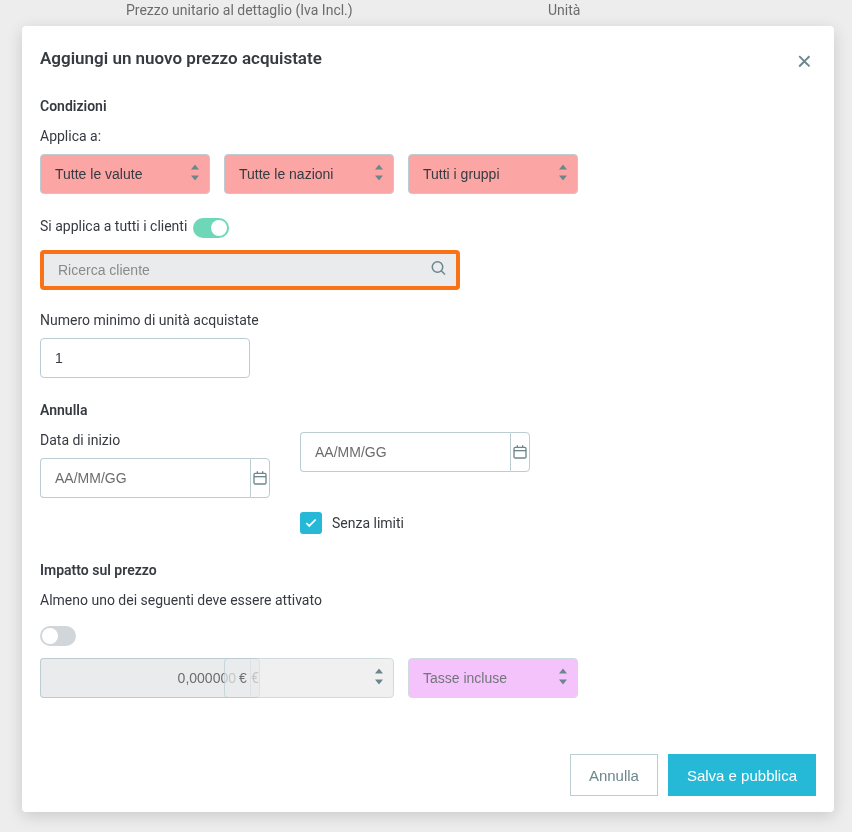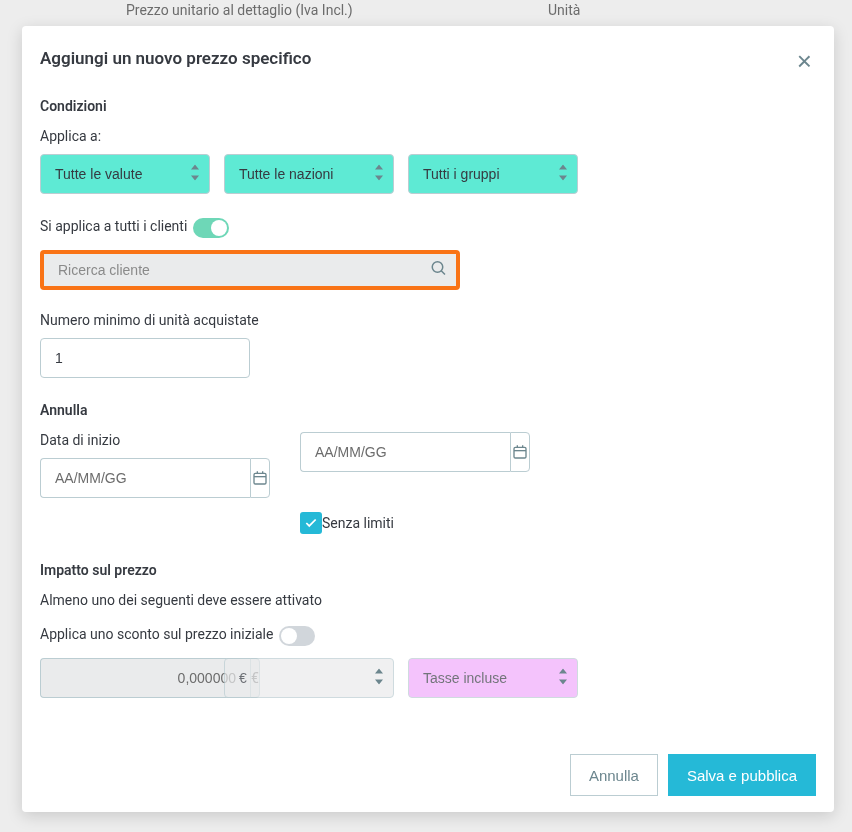--- a/index.html
+++ b/index.html
@@ -88,21 +88,21 @@
       flex: 0 0 auto;
     }
     .select-input {
       width: 170px;
       height: 40px;
       border: 1px solid #bbcdd2;
       border-radius: 4px;
       padding: 0 32px 0 14px;
       font-size: 14px;
       color: #363a41;
-      background: #5eead4;
+      background: #fca5a5;
       appearance: none;
       cursor: pointer;
     }
     .select-caret {
       position: absolute;
       right: 10px;
       top: 50%;
       transform: translateY(-50%);
       pointer-events: none;
       color: #6c868e;
@@ -210,20 +210,21 @@
       border-radius: 0 4px 4px 0;
       background: #fff;
       display: flex;
       align-items: center;
       justify-content: center;
       cursor: pointer;
     }
     .checkbox-row {
       display: flex;
       align-items: center;
+      gap: 10px;
       margin-left: 260px;
       margin-bottom: 28px;
     }
     .checkbox {
       width: 22px;
       height: 22px;
       background: #25b9d7;
       border-radius: 3px;
       display: flex;
       align-items: center;
@@ -295,21 +296,21 @@
 </head>
 <body>
 
 <div class="backdrop">
   <span class="backdrop-text" style="top:2px;left:126px">Prezzo unitario al dettaglio (Iva Incl.)</span>
   <span class="backdrop-text" style="top:2px;left:548px">Unità</span>
 </div>
 
 <div class="modal">
   <div class="modal-header">
-    <div class="modal-title">Aggiungi un nuovo prezzo specifico</div>
+    <div class="modal-title">Aggiungi un nuovo prezzo acquistate</div>
     <button class="close-btn">×</button>
   </div>
 
   <div class="modal-body">
 
     <div class="section-title">Condizioni</div>
     <div class="label-text">Applica a:</div>
 
     <div class="select-row">
       <div class="select-wrap">
@@ -402,21 +403,20 @@
             <polyline points="4,12 9,17 20,6"></polyline>
           </svg>
       </span>
       <span>Senza limiti</span>
     </div>
 
     <div class="section-title">Impatto sul prezzo</div>
     <div class="label-text mb-18">Almeno uno dei seguenti deve essere attivato</div>
 
     <div class="toggle-row">
-      <span>Applica uno sconto sul prezzo iniziale</span>
       <span class="toggle toggle-off">
         <span class="toggle-knob"></span>
       </span>
     </div>
 
     <div class="discount-row">
       <div class="discount-input-group">
         <input class="discount-input" type="text" disabled="" value="0,000000" style="">
         <span class="discount-addon">€</span>
       </div>

